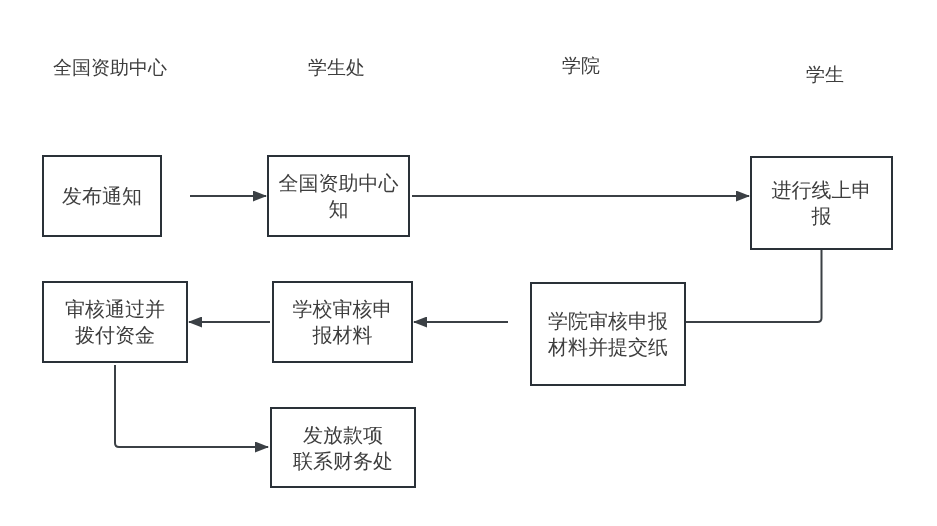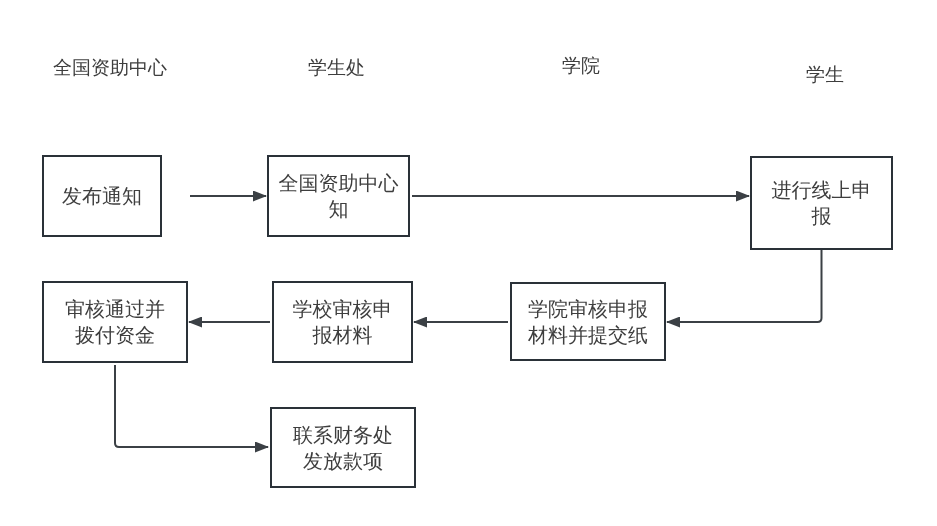--- a/index.html
+++ b/index.html
@@ -84,23 +84,23 @@
   <div class="node" style="left:42px;top:281px;width:146px;height:82px">
     <div class="line">审核通过并</div>
     <div class="line">拨付资金</div>
   </div>
 
   <div class="node" style="left:272px;top:281px;width:141px;height:82px">
     <div class="line">学校审核申</div>
     <div class="line">报材料</div>
   </div>
 
-  <div class="node" style="left:510px;top:282px;width:156px;height:79px">
+  <div class="node" style="left:530px;top:282px;width:156px;height:104px">
     <div class="line">学院审核申报</div>
     <div class="line">材料并提交纸</div>
   </div>
 
   <div class="node" style="left:270px;top:407px;width:146px;height:81px">
+    <div class="line">发放款项</div>
     <div class="line">联系财务处</div>
-    <div class="line">发放款项</div>
   </div>
 
 </div>
 
 </body></html>

